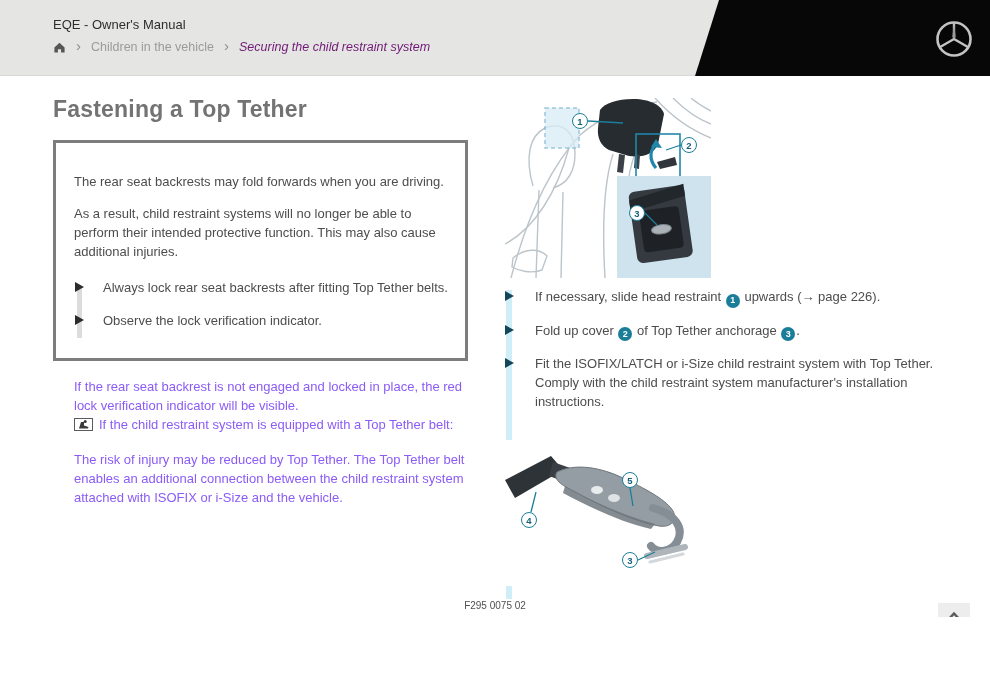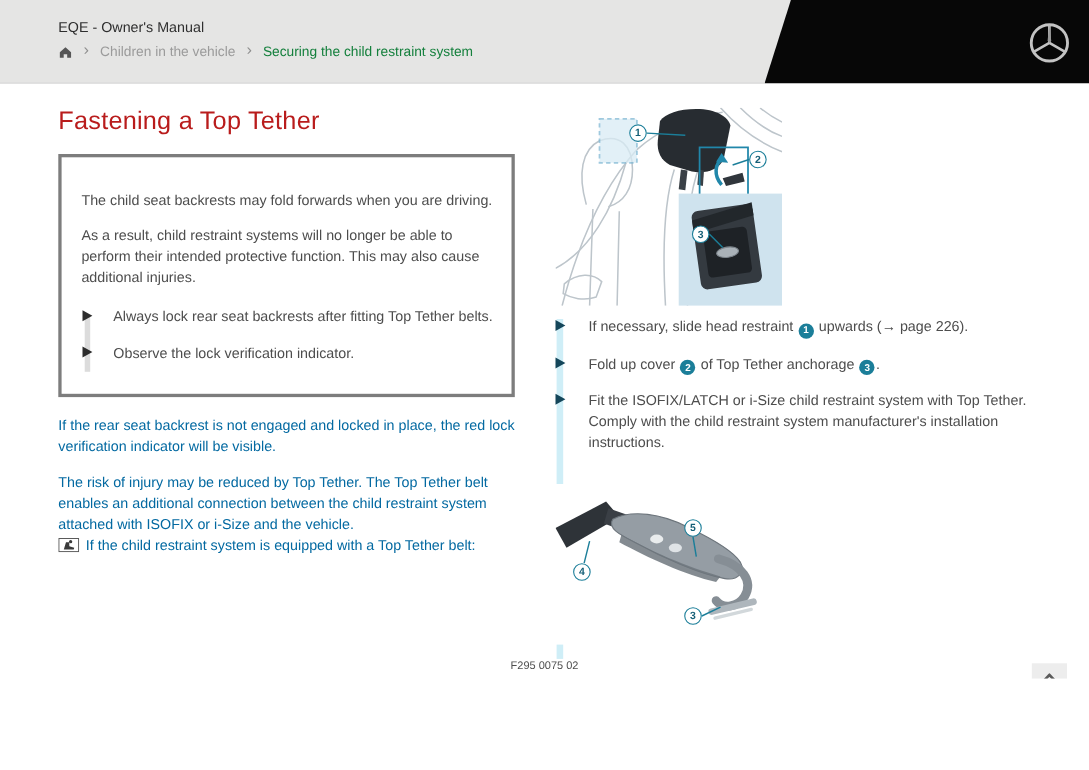--- a/index.html
+++ b/index.html
@@ -9,37 +9,37 @@
 
   
   .header { position:absolute; top:0; left:0; width:990px; height:76px; background:#e5e5e4; border-bottom:1px solid #d8d8d8; }
   .wedge { position:absolute; top:0; right:0; width:295px; height:76px; background:#070707;
            clip-path:polygon(24px 0, 100% 0, 100% 100%, 0 100%); }
   .star-wrap { position:absolute; top:19px; right:16px; width:40px; height:40px; }
   .header-title { position:absolute; left:53px; top:17px; font-size:13px; color:#2e2e2e; }
   .breadcrumb { position:absolute; left:53px; top:40px; display:flex; align-items:center; gap:10px; font-size:12.5px; }
   .crumb-sep { color:#8f8f8f; font-size:15px; line-height:12px; transform:translateY(-1px); }
   .crumb-muted { color:#9b9b9b; }
-  .crumb-current { color:#15803d; }
+  .crumb-current { color:#701a75;font-style:italic; }
   .home-btn { display:flex; align-items:center; cursor:pointer; }
 
   
   .left-col { position:absolute; left:53px; top:96px; width:415px; }
-  h1.title { font-size:23px; font-weight:400; color:#b91c1c; letter-spacing:.2px; }
+  h1.title { font-size:23px; font-weight:700; color:#737373; letter-spacing:.2px; }
   .warnbox { margin-top:17px; border:3px solid #7d7d7d; padding:16px 14px 6px 18px; }
   .warnhead { display:grid; grid-template-columns:26px 1fr; column-gap:18px; }
   .warnlabel { font-size:13px; font-weight:bold; color:#5c5c5c; letter-spacing:.4px; }
   .warnsummary { font-size:13px; line-height:18px; color:#9f9f9f; margin-top:2px; }
   .warnbox p { font-size:13px; line-height:19px; color:#4d4d4d; margin-top:13px; }
   .warn-bullets { position:relative; margin-top:17px; padding-bottom:8px; }
   .warn-bullets::before { content:""; position:absolute; left:3px; top:10px; bottom:14px; width:5px; background:#dcdcdc; }
   .wbullet { position:relative; display:flex; margin-bottom:14px; }
   .wbullet .tri { margin:4px 0 0 1px; width:0; height:0; border-left:9px solid #2c2c2c; border-top:5px solid transparent; border-bottom:5px solid transparent; }
   .wbullet .btxt { margin-left:19px; font-size:13px; line-height:19px; color:#4d4d4d; }
-  .para { font-size:13px; line-height:19px; color:#0369a1; margin-top:14px; }
+  .para { font-size:13px; line-height:19px; color:#8b5cf6; margin-top:14px;margin-left:21px; }
   .para.tight { margin-top:0; }
   .inline-icon-box { display:inline-block; vertical-align:-2px; margin-right:6px; }
 
   
   .right-col { position:absolute; left:505px; top:98px; width:445px; }
   .fig { position:relative; }
   .fig1 { width:206px; height:180px; }
   .fig2 { width:200px; height:124px; margin-top:10px; }
   .callout { position:absolute; width:16px; height:16px; border-radius:50%; background:#ffffff;
              border:1.6px solid #1b7e99; color:#155f77; font-size:9.5px; font-weight:bold;
@@ -84,45 +84,45 @@
       <span class="crumb-muted">Children in the vehicle</span>
       <span class="crumb-sep">›</span>
       <span class="crumb-current">Securing the child restraint system</span>
     </div>
   </div>
 
   <div class="left-col">
     <h1 class="title">Fastening a Top Tether</h1>
 
     <div class="warnbox">
-      <p>The child seat backrests may fold forwards when you are driving.</p>
+      <p>The rear seat backrests may fold forwards when you are driving.</p>
       <p>As a result, child restraint systems will no longer be able to perform their intended protective function. This may also cause additional injuries.</p>
       <div class="warn-bullets">
         <div class="wbullet">
           <span class="tri"></span>
           <span class="btxt">Always lock rear seat backrests after fitting Top Tether belts.</span>
         </div>
         <div class="wbullet">
           <span class="tri"></span>
           <span class="btxt">Observe the lock verification indicator.</span>
         </div>
       </div>
     </div>
 
     <p class="para" style="margin-top:16px;">If the rear seat backrest is not engaged and locked in place, the red lock verification indicator will be visible.</p>
-    <p class="para">The risk of injury may be reduced by Top Tether. The Top Tether belt enables an additional connection between the child restraint system attached with ISOFIX or i-Size and the vehicle.</p>
     <p class="para tight">
       <span class="inline-icon-box">
         <svg width="19" height="13" viewBox="0 0 19 13">
           <rect x="0.5" y="0.5" width="18" height="12" fill="#ffffff" stroke="#5a5a5a"></rect>
           <path d="M5 10.5 L7 4 L10 4 L10 7.5 L14.5 9 L14 10.5 Z" fill="#3a3a3a"></path>
           <circle cx="11.2" cy="3.4" r="1.5" fill="#3a3a3a"></circle>
         </svg>
       </span><span>If the child restraint system is equipped with a Top Tether belt:</span>
     </p>
+    <p class="para">The risk of injury may be reduced by Top Tether. The Top Tether belt enables an additional connection between the child restraint system attached with ISOFIX or i-Size and the vehicle.</p>
   </div>
 
   <div class="right-col">
 
     <div class="fig fig1">
       <svg width="206" height="180" viewBox="0 0 206 180">
 
         <g fill="none" stroke="#bdc5cb" stroke-width="1.4">
           <path d="M6 180 C20 126 40 76 74 38"></path>
           <path d="M0 146 C30 130 52 94 64 50"></path>

